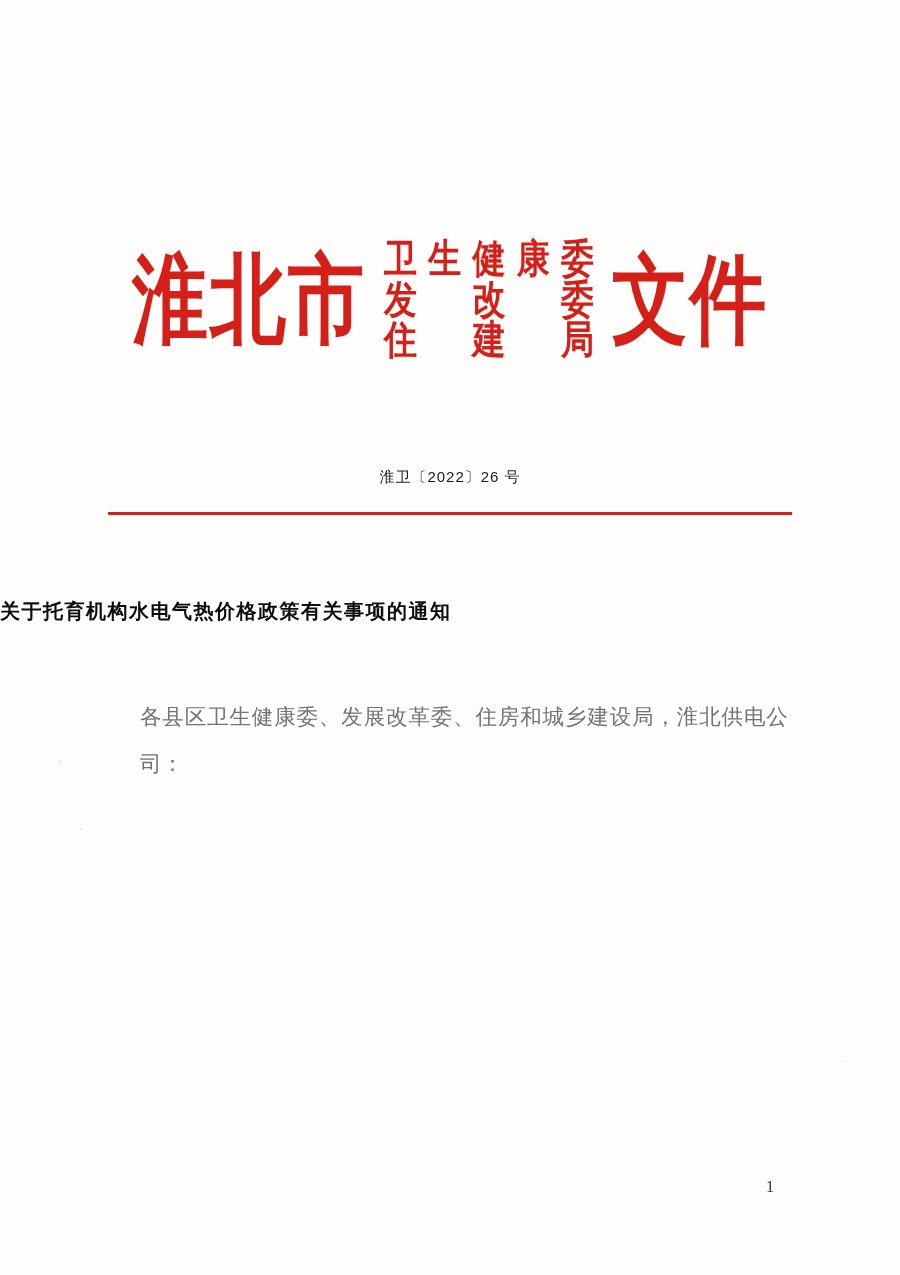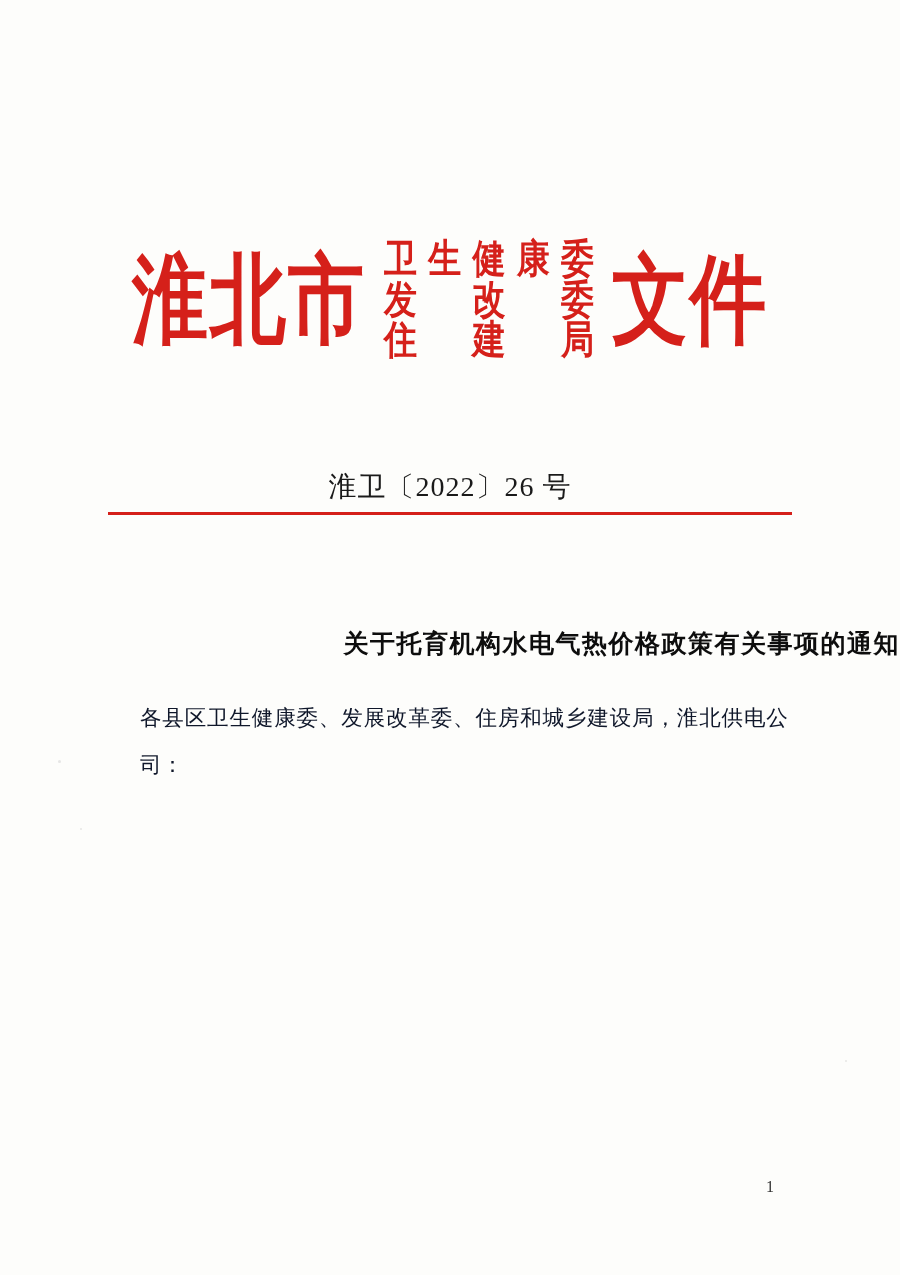--- a/index.html
+++ b/index.html
@@ -67,59 +67,59 @@
   }
   .lh-mid .row span { display: inline-block; }
 
   
   .doc-number {
     position: absolute;
     top: 468px;
     left: 0;
     width: 900px;
     text-align: center;
-    font-family: Liberation Serif, serif;
-    font-size: 28px;
+    font-family: Liberation Sans, sans-serif;
+    font-size: 15px;
     letter-spacing: 1px;
     color: #1a1a1a;
   }
 
   .red-rule {
     position: absolute;
     left: 108px;
     top: 512px;
     width: 684px;
     height: 3px;
     background: #d5201a;
   }
 
   
   .doc-title {
     position: absolute;
-    top: 627px;
+    top: 598px;
     left: 0;
     width: 900px;
-    text-align: right;
+    text-align: left;
     font-family: "DejaVu Serif", serif;
     font-weight: 700;
-    font-size: 25px;
+    font-size: 20px;
     letter-spacing: 1.5px;
     color: #0d0d0d;
   }
 
   
   .body-text {
     position: absolute;
     left: 140px;
     top: 695px;
     width: 648px;
-    font-family: Liberation Serif, serif;
+    font-family: Liberation Mono, monospace;
     font-size: 21.5px;
     line-height: 47px;
-    color: #0f172a;
+    color: #737373;
     text-align: justify;
     text-justify: inter-ideograph;
     letter-spacing: 0.2px;
   }
   .body-text p { margin: 0; }
   .body-text p.indent { text-indent: 2em; }
 
   
   .page-number {
     position: absolute;

